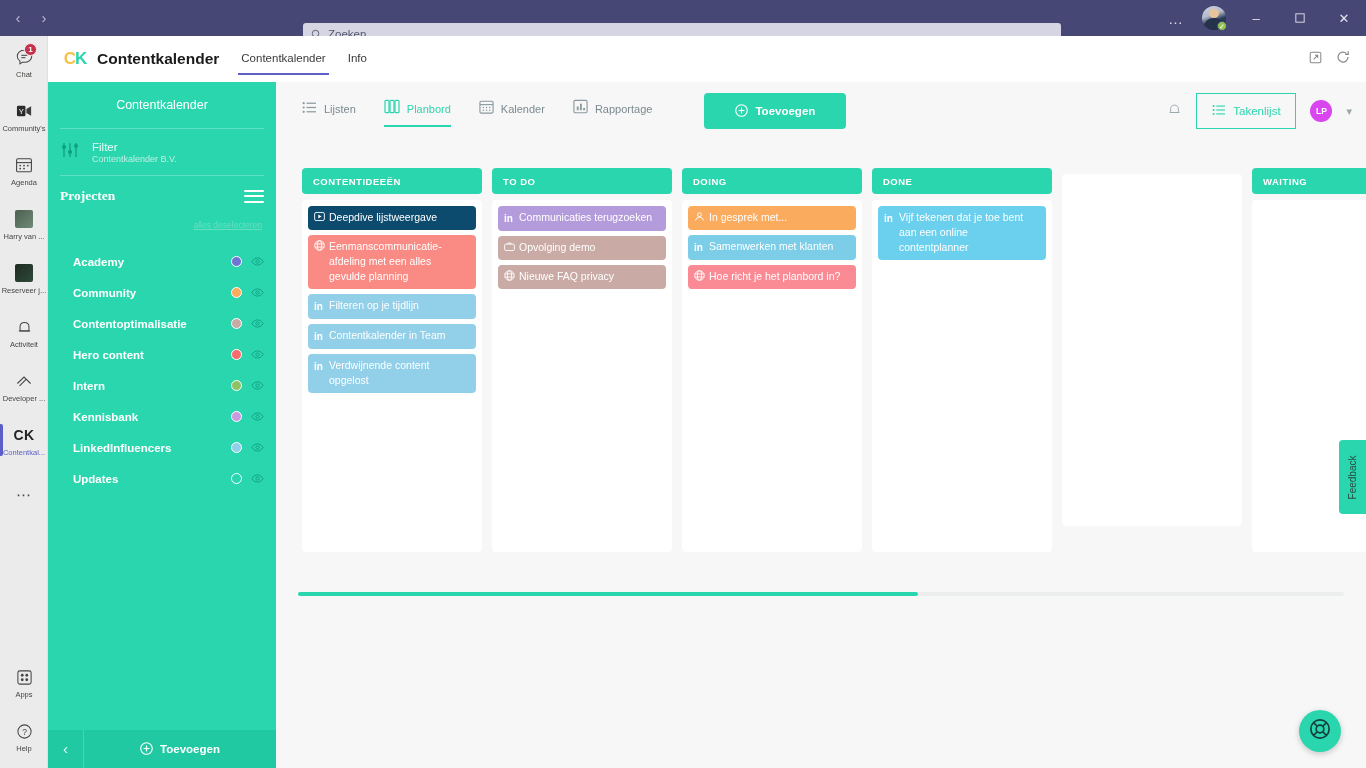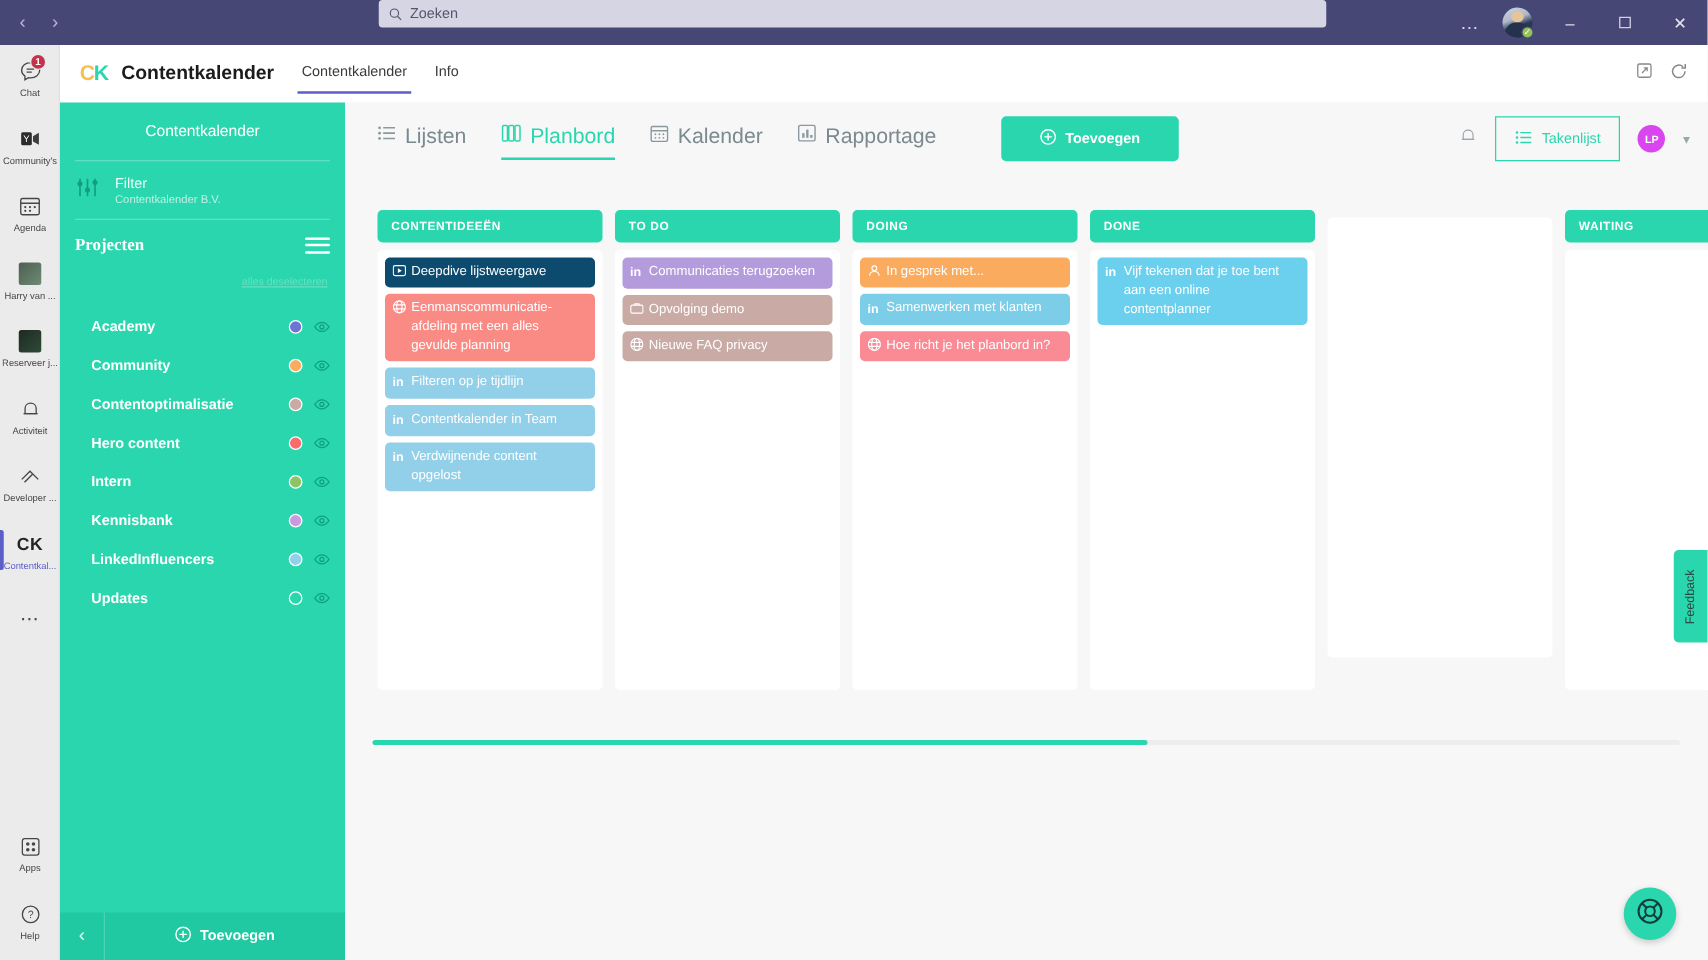--- a/index.html
+++ b/index.html
@@ -11,21 +11,21 @@
   }
 
   
   #titlebar {
     position: absolute; top: 0; left: 0; width: 1366px; height: 36px;
     background: #464775; display: flex; align-items: center;
   }
   .nav-arrows { display:flex; gap:6px; margin-left: 8px; width: 48px; }
   .nav-arrow { color: #b9b9d6; font-size: 15px; width: 20px; text-align:center; line-height:20px; cursor:pointer;}
   #searchbox {
-    position:absolute; left: 303px; top: 0; width: 758px; height: 22px;
+    position:absolute; left: 303px; top: 23px; width: 758px; height: 22px;
     background: #d6d5e4; border-radius: 3px; display:flex; align-items:center;
     padding-left: 8px; gap: 6px;
   }
   #searchbox .ph { font-size: 11.5px; color: #55556f; }
   .search-ico svg { display:block; }
   #tb-right { position:absolute; right: 0; top:0; height:36px; display:flex; align-items:center; gap: 0px;}
   .tb-dots { color:#ded9ef; font-size:15px; padding: 0 10px; letter-spacing:1px;}
   .avatar-wrap { position:relative; width:24px; height:24px; margin: 0 8px; }
   .avatar-img {
     width: 24px; height: 24px; border-radius: 50%;
@@ -109,21 +109,21 @@
     position:absolute; bottom:0; left:0; width:228px; height:38px;
     background:#20c9a2; display:flex; align-items:center;
   }
   #sb-collapse { width:36px; text-align:center; color:#eafff9; font-size:15px; border-right:1px solid rgba(255,255,255,.2); line-height:38px;}
   #sb-add { flex:1; display:flex; align-items:center; justify-content:center; gap:7px; font-size:11.5px; font-weight:bold;}
 
   
   #main { position:absolute; left:276px; top:82px; width:1090px; height:686px; background:#f7f7f7; }
   #toolbar { height:58px; display:flex; align-items:center; padding-left:26px; }
   .vtab { display:flex; align-items:center; gap:7px; margin-right:28px; cursor:pointer; position:relative; padding-bottom:5px;}
-  .vtab .vlbl { font-size:17px; color:#7b8a90; }
+  .vtab .vlbl { font-size:11px; color:#7b8a90; }
   .vtab.active .vlbl { color:#2ad6ae; }
   .vtab.active:after { content:""; position:absolute; left:0; right:0; bottom:-4px; height:2px; background:#2ad6ae;}
   #addbtn {
     margin-left:24px; width:142px; height:36px; background:#2ad6ae; color:#fff;
     border-radius:4px; display:flex; align-items:center; justify-content:center; gap:7px;
     font-size:11.5px; font-weight:bold; cursor:pointer;
   }
   #toolbar-right { margin-left:auto; display:flex; align-items:center; gap:14px; padding-right:14px;}
   #takenlijst {
     width:100px; height:36px; border:1.5px solid #2ad6ae; border-radius:0; color:#2ad6ae;

